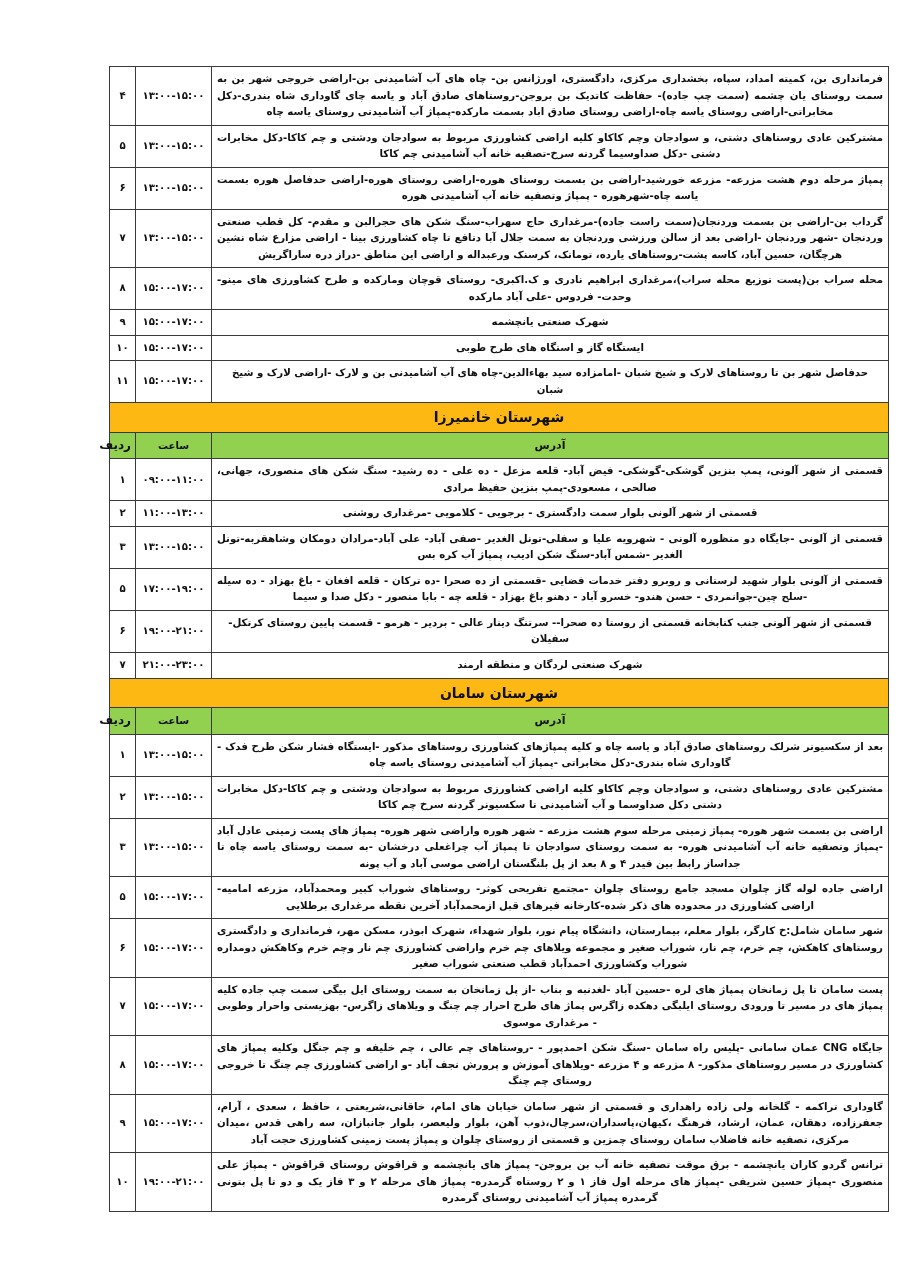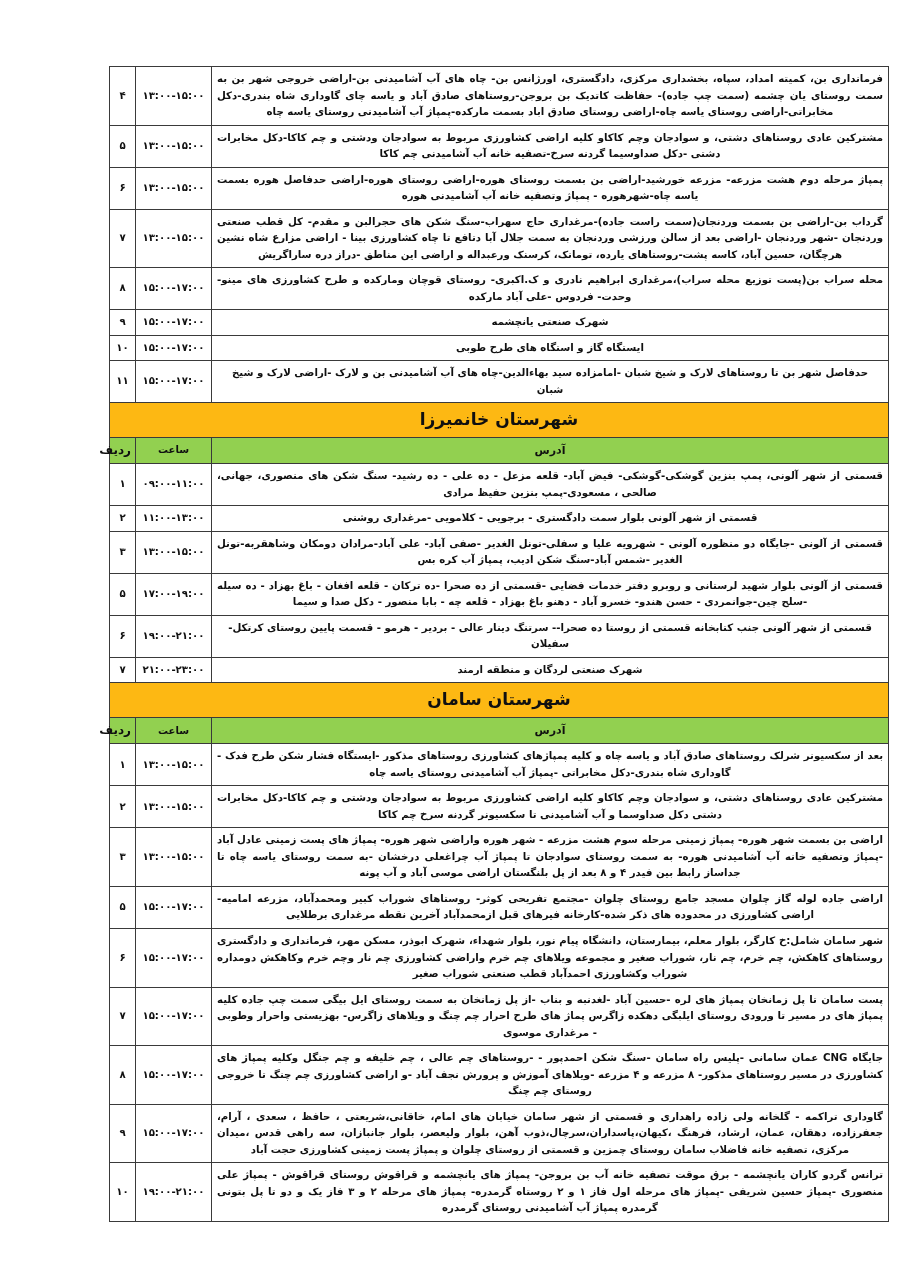--- a/index.html
+++ b/index.html
@@ -68,21 +68,21 @@
   }
   td.cell-addr.one-line {
     text-align: center;
     text-align-last: center;
   }
 
   tr.county-band td {
     background: #fdb813;
     text-align: center;
     font-weight: bold;
-    font-size: 17px;
+    font-size: 14px;
     padding: 3px 4px;
     color: #101010;
     border-color: #3a3a3a;
   }
   tr.col-head th {
     background: #92d050;
     text-align: center;
     font-weight: bold;
     font-size: 11px;
     padding: 3px 4px;

